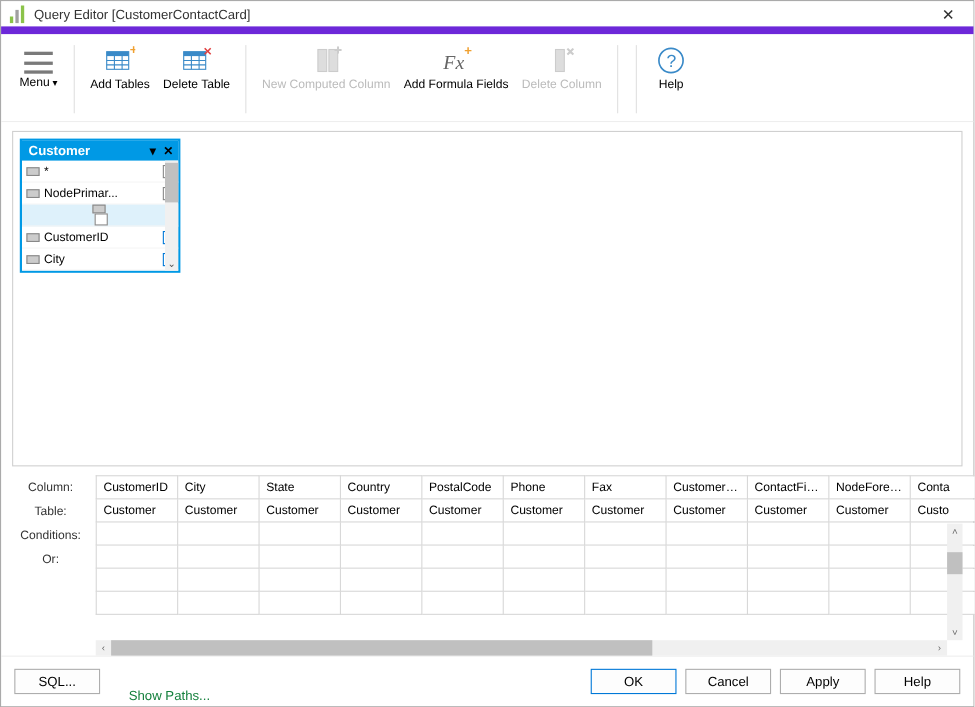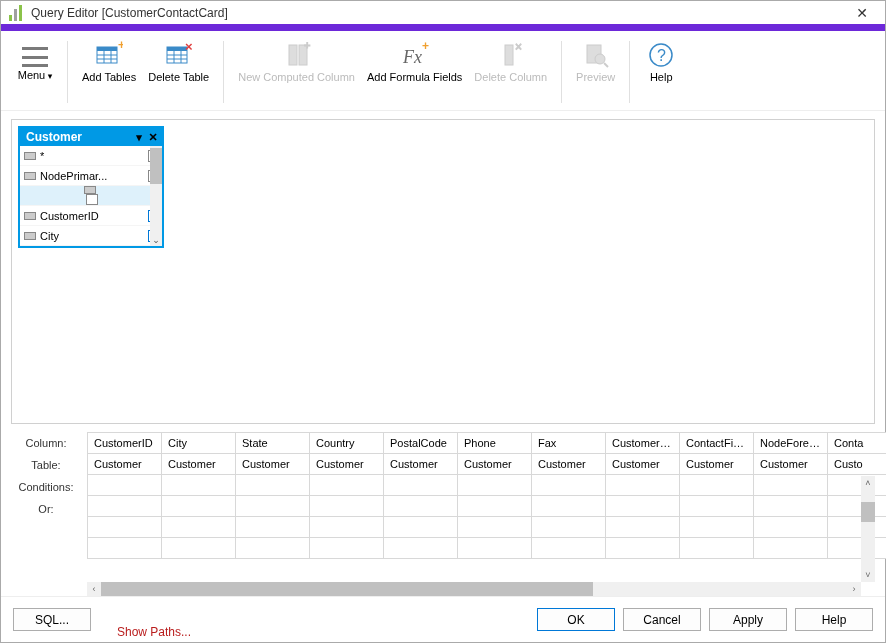--- a/index.html
+++ b/index.html
@@ -106,21 +106,21 @@
   .footer {
     height:46px; border-top:1px solid #eee; display:flex; align-items:center; padding:0 12px;
   }
   .footer .spacer { flex:1; }
   .btn {
     min-width:78px; height:23px; border:1px solid #adadad; background:#fdfdfd;
     font-size:12px; margin-left:8px; display:flex; align-items:center; justify-content:center;
     cursor:pointer;
   }
   .btn.primary { border-color:#0078d7; }
-  .btn.link { border:none; background:none; color:#b91c1c; cursor:default;margin-top:24px;}
+  .btn.link { border:none; background:none; color:#15803d; cursor:default;margin-top:24px;}
   .btn.sql { margin-left:0; margin-right: 16px;}
 </style>
 </head>
 <body>
 
 <div class="window">
 
   <div class="titlebar">
     <span class="title-icon">
       <span class="bar" style="height:6px;margin-top:10px;background:#8bc34a"></span>
@@ -189,28 +189,20 @@
       <div class="tool-btn disabled">
         <svg width="28" height="28">
             <rect x="8" y="4" width="8" height="20" fill="#eee" stroke="#ccc"></rect>
             <text x="18" y="10" font-size="12" fill="#ddd">×</text>
           </svg>
         <div class="lbl">Delete Column</div>
       </div>
     </div>
     <div class="tool-sep"></div>
     <div class="tool-group">
-      <div class="tool-btn disabled">
-        <svg width="28" height="28">
-            <rect x="5" y="4" width="14" height="18" fill="#eee" stroke="#ccc"></rect>
-            <circle cx="18" cy="18" r="5" fill="none" stroke="#ccc"></circle>
-            <line x1="22" y1="22" x2="26" y2="26" stroke="#ccc" stroke-width="2"></line>
-          </svg>
-        <div class="lbl">Preview</div>
-      </div>
     </div>
     <div class="tool-sep"></div>
     <div class="tool-group">
       <div class="tool-btn">
         <svg width="28" height="28">
             <circle cx="14" cy="14" r="11" fill="none" stroke="#3a8ac8" stroke-width="1.5"></circle>
             <text x="10" y="20" font-size="16" fill="#3a8ac8">?</text>
           </svg>
         <div class="lbl">Help</div>
       </div>

